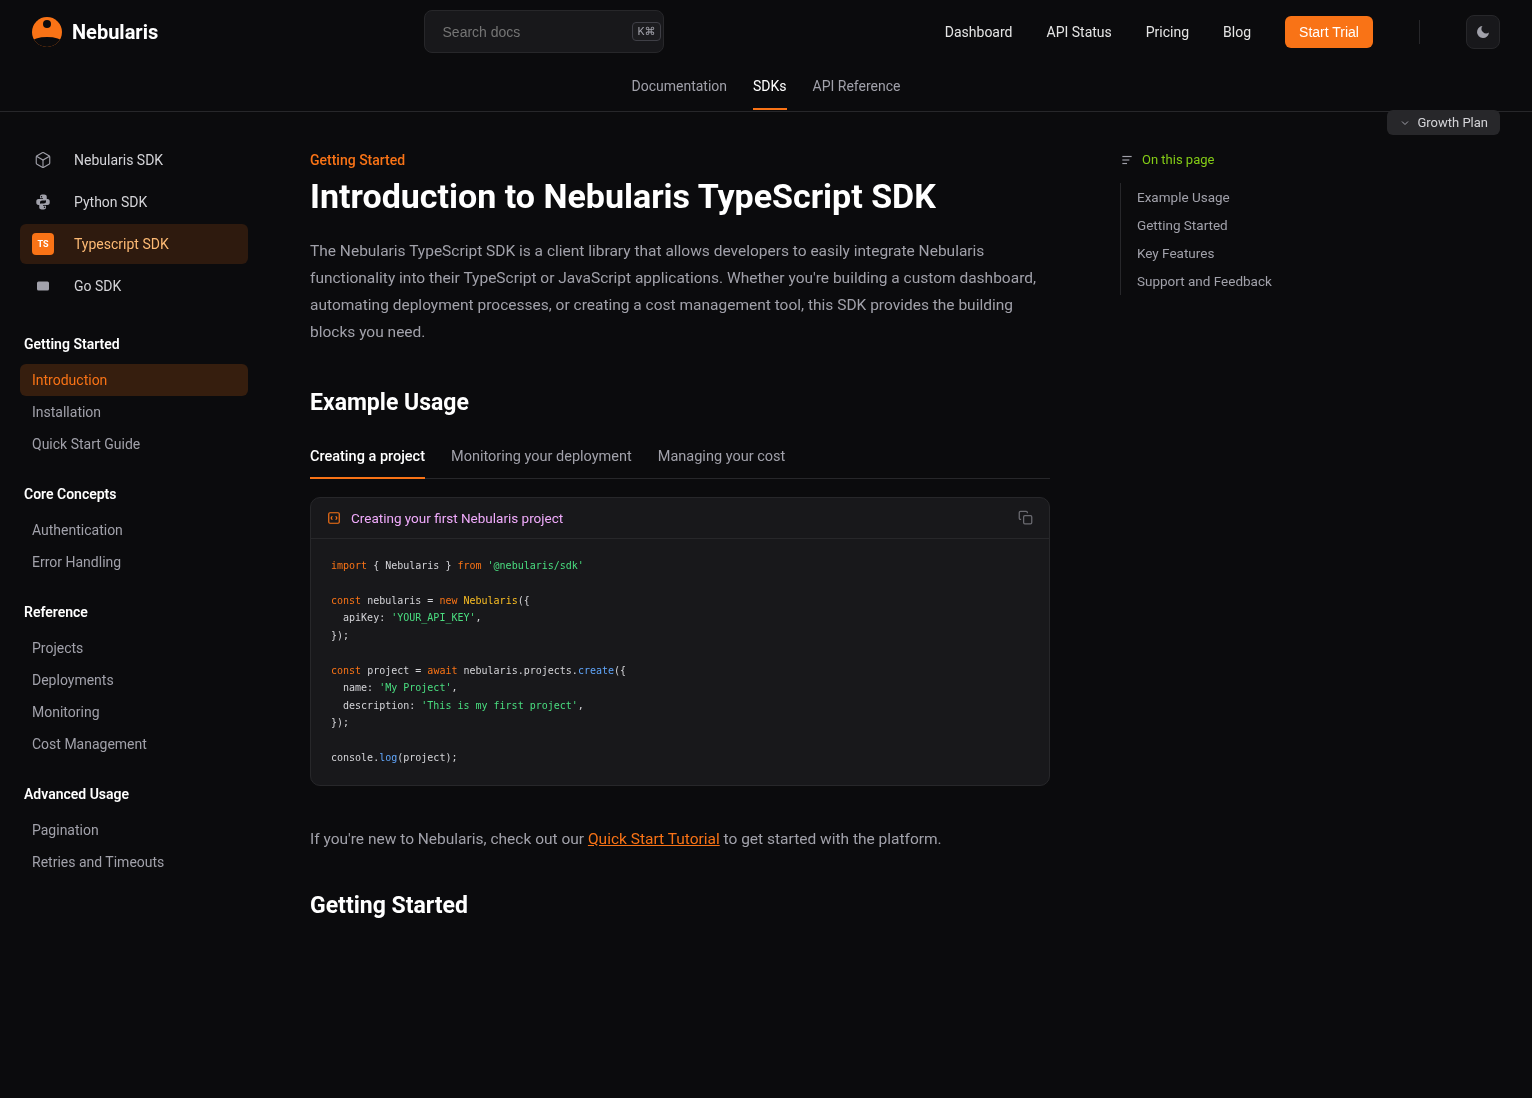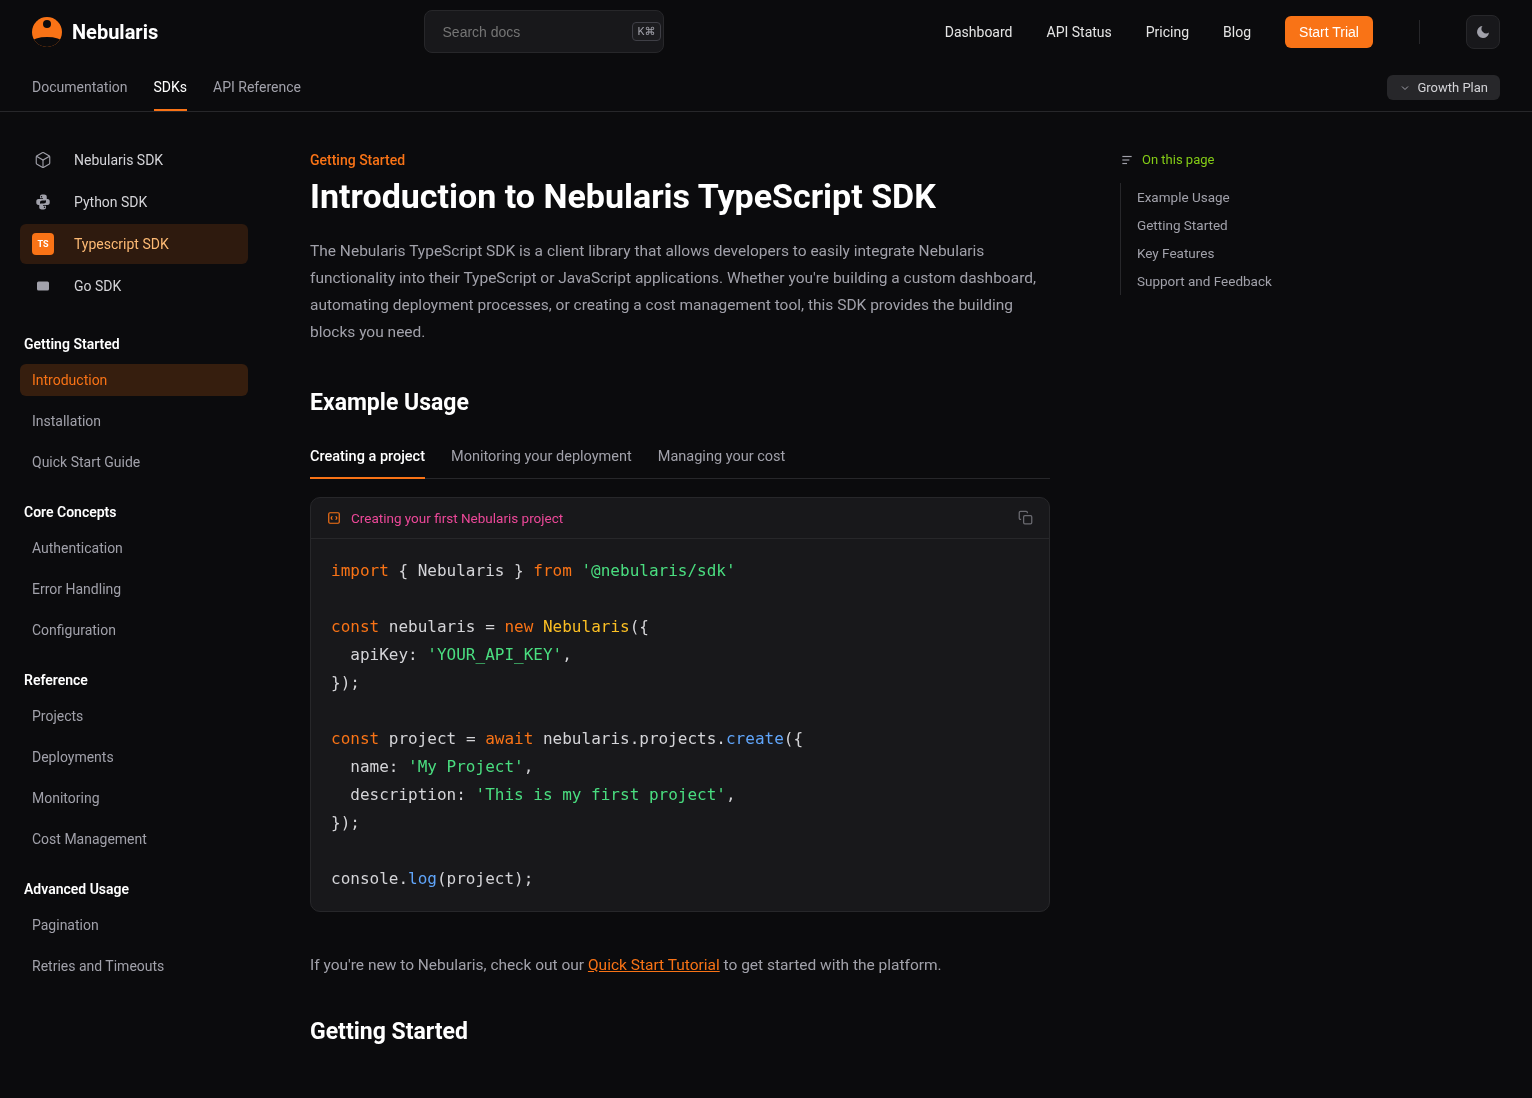--- a/index.html
+++ b/index.html
@@ -93,20 +93,21 @@
   align-items: center;
   justify-content: center;
   cursor: pointer;
 }
 .subnav {
   display: flex;
   align-items: center;
   padding: 0 32px;
   height: 48px;
   border-bottom: 1px solid #27272a;
+  flex-direction: column;
 }
 .subnav-tabs { display: flex; gap: 26px; }
 .subnav-tab {
   color: #a1a1aa;
   padding: 14px 0;
   cursor: pointer;
   border-bottom: 2px solid transparent;
 }
 .subnav-tab.active { color: #fff; border-bottom-color: #f97316; }
 .plan-badge {
@@ -158,21 +159,21 @@
   font-size: 14px;
   font-weight: 600;
   color: #fff;
   margin: 26px 0 12px 4px;
 }
 .nav-item {
   padding: 8px 12px;
   color: #a1a1aa;
   cursor: pointer;
   border-radius: 6px;
-  margin-bottom: 9px;
+  margin-bottom: 0;
 }
 .nav-item.active {
   background: rgba(249, 115, 22, 0.18);
   color: #f97316;
 }
 .main {
   flex: 1;
   padding: 40px 50px;
   max-width: 840px;
 }
@@ -203,26 +204,26 @@
   margin-bottom: 40px;
 }
 .code-header {
   display: flex;
   align-items: center;
   padding: 12px 16px;
   border-bottom: 1px solid #27272a;
   gap: 10px;
 }
 .code-header-icon { width: 14px; height: 14px; color: #f97316; }
-.code-header-title { font-size: 13.5px; color: #ec4899; }
+.code-header-title { font-size: 13.5px; color: #f0abfc; }
 .copy-btn { margin-left: auto; cursor: pointer; opacity: 0.6; }
 .code-body {
   padding: 18px 20px;
   font-family: "SF Mono", Monaco, Consolas, monospace;
-  font-size: 16px;
+  font-size: 10px;
   line-height: 1.75;
   color: #d4d4d8;
   white-space: pre;
 }
 .kw { color: #f97316; }
 .str { color: #4ade80; }
 .fn { color: #60a5fa; }
 .cls { color: #fbbf24; }
 .footer-text { color: #a1a1aa; font-size: 15.5px; line-height: 1.7; margin-bottom: 40px; }
 .link { color: #f97316; text-decoration: underline; cursor: pointer; }
@@ -330,21 +331,20 @@
     </div>
 
     <div class="section-title">Getting Started</div>
     <div class="nav-item active">Introduction</div>
     <div class="nav-item">Installation</div>
     <div class="nav-item">Quick Start Guide</div>
 
     <div class="section-title">Core Concepts</div>
     <div class="nav-item">Authentication</div>
     <div class="nav-item">Error Handling</div>
-    <div class="nav-item">Configuration</div>
 
     <div class="section-title">Reference</div>
     <div class="nav-item">Projects</div>
     <div class="nav-item">Deployments</div>
     <div class="nav-item">Monitoring</div>
     <div class="nav-item">Cost Management</div>
 
     <div class="section-title">Advanced Usage</div>
     <div class="nav-item">Pagination</div>
     <div class="nav-item">Retries and Timeouts</div>

